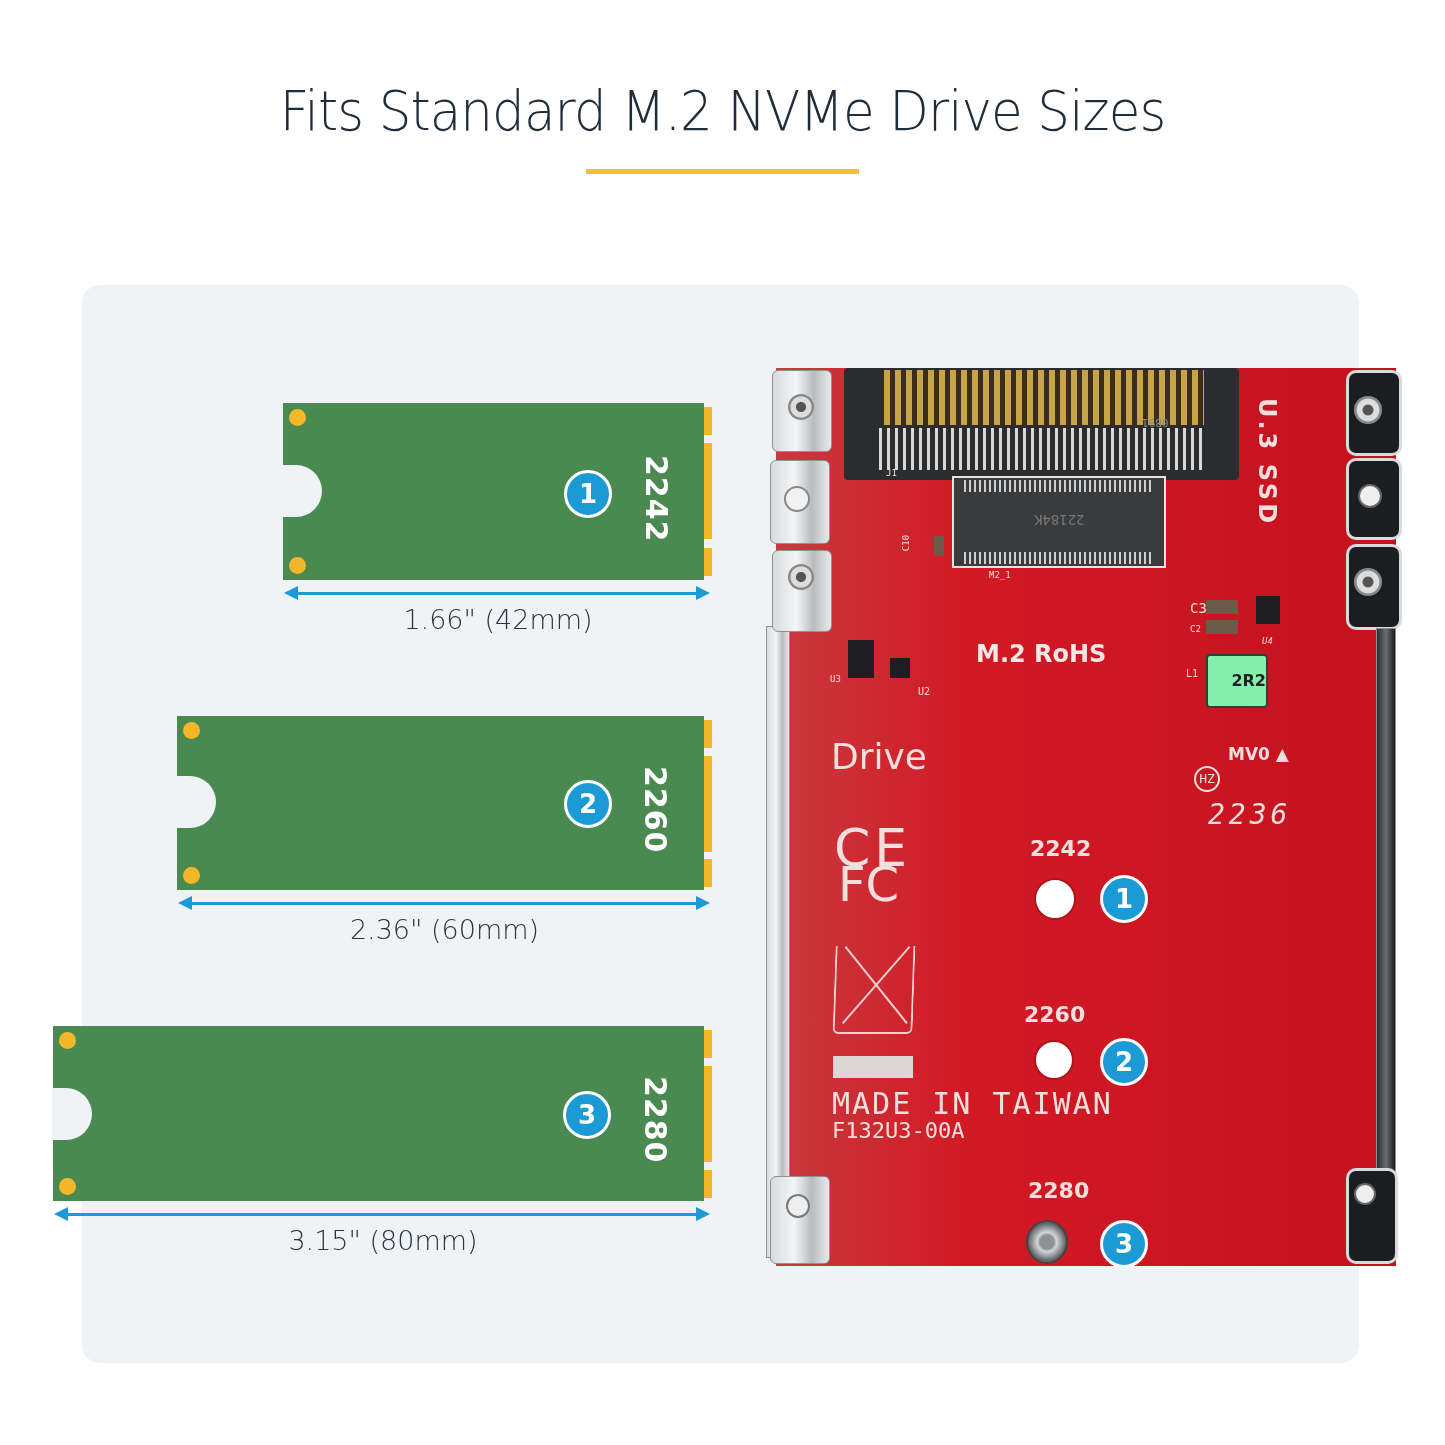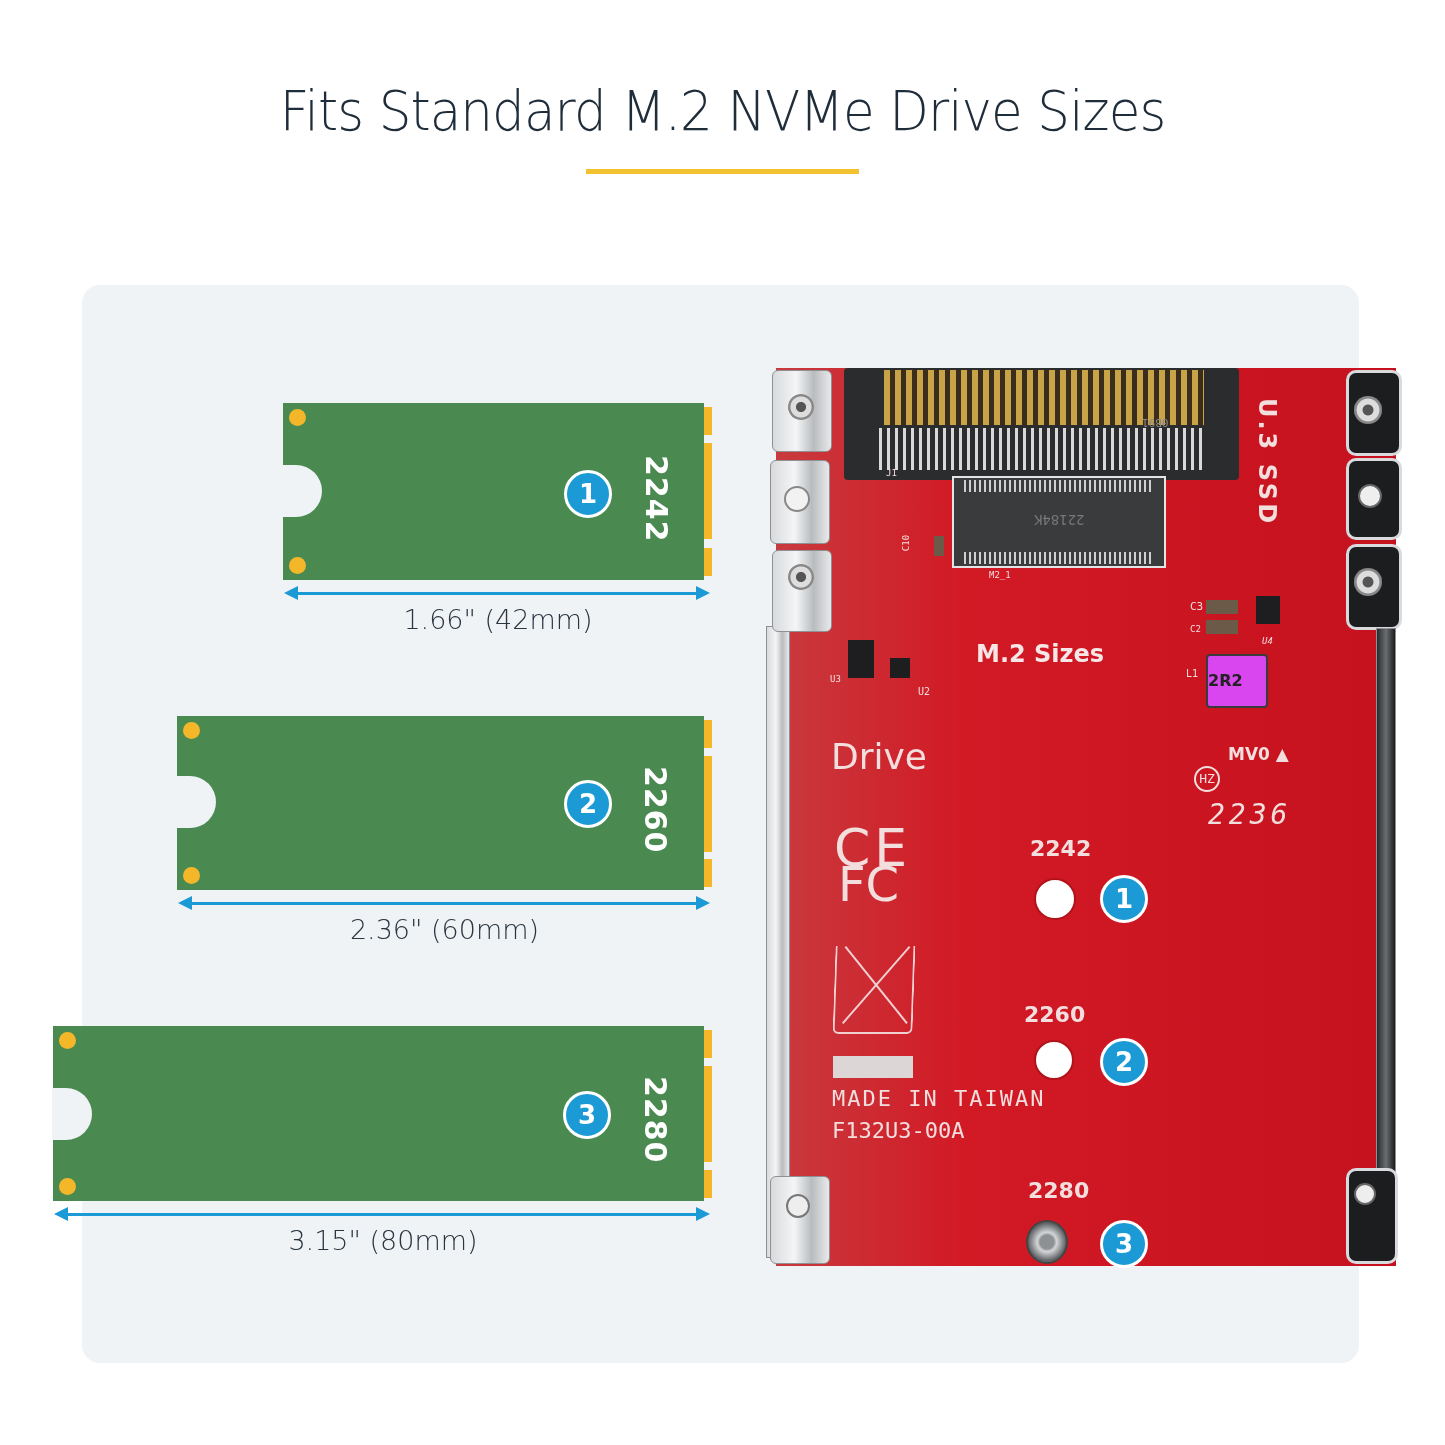--- a/index.html
+++ b/index.html
@@ -28,21 +28,21 @@
   .screwhole { position:absolute; border-radius:50%; background:radial-gradient(circle,#555 0 25%,#ddd 30% 55%,#888 60% 70%,#f3f3f3 75%); }
   .hole { position:absolute; border-radius:50%; background:#fff; border:2px solid #b11219; }
   .u2conn { position:absolute; left:68px; top:0; width:395px; height:112px; background:#2b2c2e; border-radius:4px; }
   .u2pins { position:absolute; left:40px; top:2px; width:320px; height:55px; background:repeating-linear-gradient(90deg,#c9a447 0 6px,#3a2d1d 6px 11px); }
   .u2pins2 { position:absolute; left:35px; top:60px; width:325px; height:42px; background:repeating-linear-gradient(90deg,#d9d9d9 0 3px,#2b2c2e 3px 8px); }
   .m2slot { position:absolute; left:176px; top:108px; width:210px; height:88px; background:#3a3b3d; border:2px solid #e4e4e4; }
   .m2pins { position:absolute; left:10px; width:190px; height:12px; background:repeating-linear-gradient(90deg,#cfcfcf 0 2px,#3a3b3d 2px 5px); }
   .silk { position:absolute; color:#f3dede; font-family:"DejaVu Sans Mono", monospace; white-space:nowrap; }
   .silk-bold { font-weight:bold; font-family:"DejaVu Sans", sans-serif; }
   .chip { position:absolute; background:#1e1e20; }
-  .inductor { position:absolute; background:#d946ef; border:2px solid #3a3b3d; border-radius:4px; color:#222; font-family:"DejaVu Sans", sans-serif; font-size:16px; text-align:left; font-weight:bold; }
+  .inductor { position:absolute; background:#86efac; border:2px solid #3a3b3d; border-radius:4px; color:#222; font-family:"DejaVu Sans", sans-serif; font-size:16px; text-align:right; font-weight:bold; }
   .callout { position:absolute; width:42px; height:42px; border-radius:50%; background:#1b9ad6; border:3px solid #fff; color:#fff; font-weight:bold; font-size:26px; line-height:42px; text-align:center; font-family:"DejaVu Sans", sans-serif; }
   .whitebar { position:absolute; background:#ddd6d6; }
   .screw { position:absolute; border-radius:50%; background:radial-gradient(circle,#8e9194 0 25%,#d3d5d7 35%,#5a5d60 70%,#c5c8ca 80%); border:2px solid #444; }
 </style>
 </head>
 <body>
 
 <div class="title">Fits Standard M.2 NVMe Drive Sizes</div>
 <div class="title-rule"></div>
 
@@ -124,43 +124,43 @@
   <div class="silk" style="left:182px;top:202px;font-size:9px;padding-left:31px;">M2_1</div>
   <div class="silk" style="left:110px;top:100px;font-size:9px;">J1</div>
 
   <div class="chip" style="left:72px;top:272px;width:26px;height:38px;"></div>
   <div class="silk" style="left:54px;top:306px;font-size:9px;">U3</div>
   <div class="chip" style="left:114px;top:290px;width:20px;height:20px;"></div>
   <div class="silk" style="left:142px;top:318px;font-size:10px;">U2</div>
   <div class="chip" style="left:480px;top:228px;width:24px;height:28px;"></div>
   <div class="silk" style="left:486px;top:268px;font-size:9px;font-style:italic;">U4</div>
   <div class="chip" style="left:430px;top:232px;width:32px;height:14px;background:#6b5a48;"></div>
-  <div class="silk" style="left:414px;top:232px;font-size:11px;">C3</div>
+  <div class="silk" style="left:414px;top:232px;font-size:14px;">C3</div>
   <div class="chip" style="left:430px;top:252px;width:32px;height:14px;background:#6b5a48;"></div>
   <div class="silk" style="left:414px;top:256px;font-size:9px;">C2</div>
   <div class="inductor" style="left:430px;top:286px;width:58px;height:50px;line-height:50px;">
     <span>2R2</span>
   </div>
   <div class="silk" style="left:410px;top:300px;font-size:10px;">L1</div>
   <div class="chip" style="left:158px;top:168px;width:10px;height:20px;background:#6b5a48;"></div>
   <div class="silk" style="left:122px;top:170px;font-size:9px;transform:rotate(-90deg);">C10</div>
 
   <div class="silk silk-bold" style="left:505px;top:30px;font-size:24px;transform:rotate(90deg);transform-origin:left top;letter-spacing:3px;">U.3 SSD</div>
 
-  <div class="silk silk-bold" style="left:200px;top:272px;font-size:24px;color:#f6e6e6;">M.2 Sizes</div>
+  <div class="silk silk-bold" style="left:200px;top:272px;font-size:24px;color:#f6e6e6;">M.2 RoHS</div>
 
   <div class="silk" style="left:55px;top:368px;font-size:36px;font-family:'DejaVu Sans',sans-serif;">Drive</div>
   <div class="silk" style="left:58px;top:410px;font-size:52px;font-family:'DejaVu Sans',sans-serif;letter-spacing:4px;margin-top:40px;">CE</div>
   <div class="silk" style="left:62px;top:488px;font-size:48px;font-family:'DejaVu Sans',sans-serif;">FC</div>
   <div class="silk" style="left:58px;top:578px;width:76px;height:86px;border:2px solid #f0d0d0;border-top:none;border-radius:0 0 6px 6px;transform:skewX(-2deg);">
     <div style="position:absolute;left:-10px;top:38px;width:100px;height:2px;background:#f0d0d0;transform:rotate(50deg);"></div>
     <div style="position:absolute;left:-10px;top:38px;width:100px;height:2px;background:#f0d0d0;transform:rotate(-50deg);"></div>
   </div>
   <div class="whitebar" style="left:57px;top:688px;width:80px;height:22px;"></div>
-  <div class="silk" style="left:56px;top:718px;font-size:22px;letter-spacing:2px;">MADE IN TAIWAN</div>
+  <div class="silk" style="left:56px;top:718px;font-size:30px;letter-spacing:2px;">MADE IN TAIWAN</div>
   <div class="silk" style="left:56px;top:750px;font-size:22px;">F132U3-00A</div>
 
   <div class="silk" style="left:418px;top:398px;font-size:13px;border:2px solid #f3dede;border-radius:50%;width:22px;height:22px;line-height:22px;text-align:center;">HZ</div>
   <div class="silk silk-bold" style="left:452px;top:376px;font-size:17px;">MV0 ▲</div>
   <div class="silk" style="left:432px;top:430px;font-size:28px;letter-spacing:4px;font-style:italic;">2236</div>
 
   <div class="silk silk-bold" style="left:254px;top:468px;font-size:22px;">2242</div>
   <div class="hole" style="left:258px;top:510px;width:38px;height:38px;"></div>
   <div class="callout" style="left:324px;top:507px;">1</div>
 

